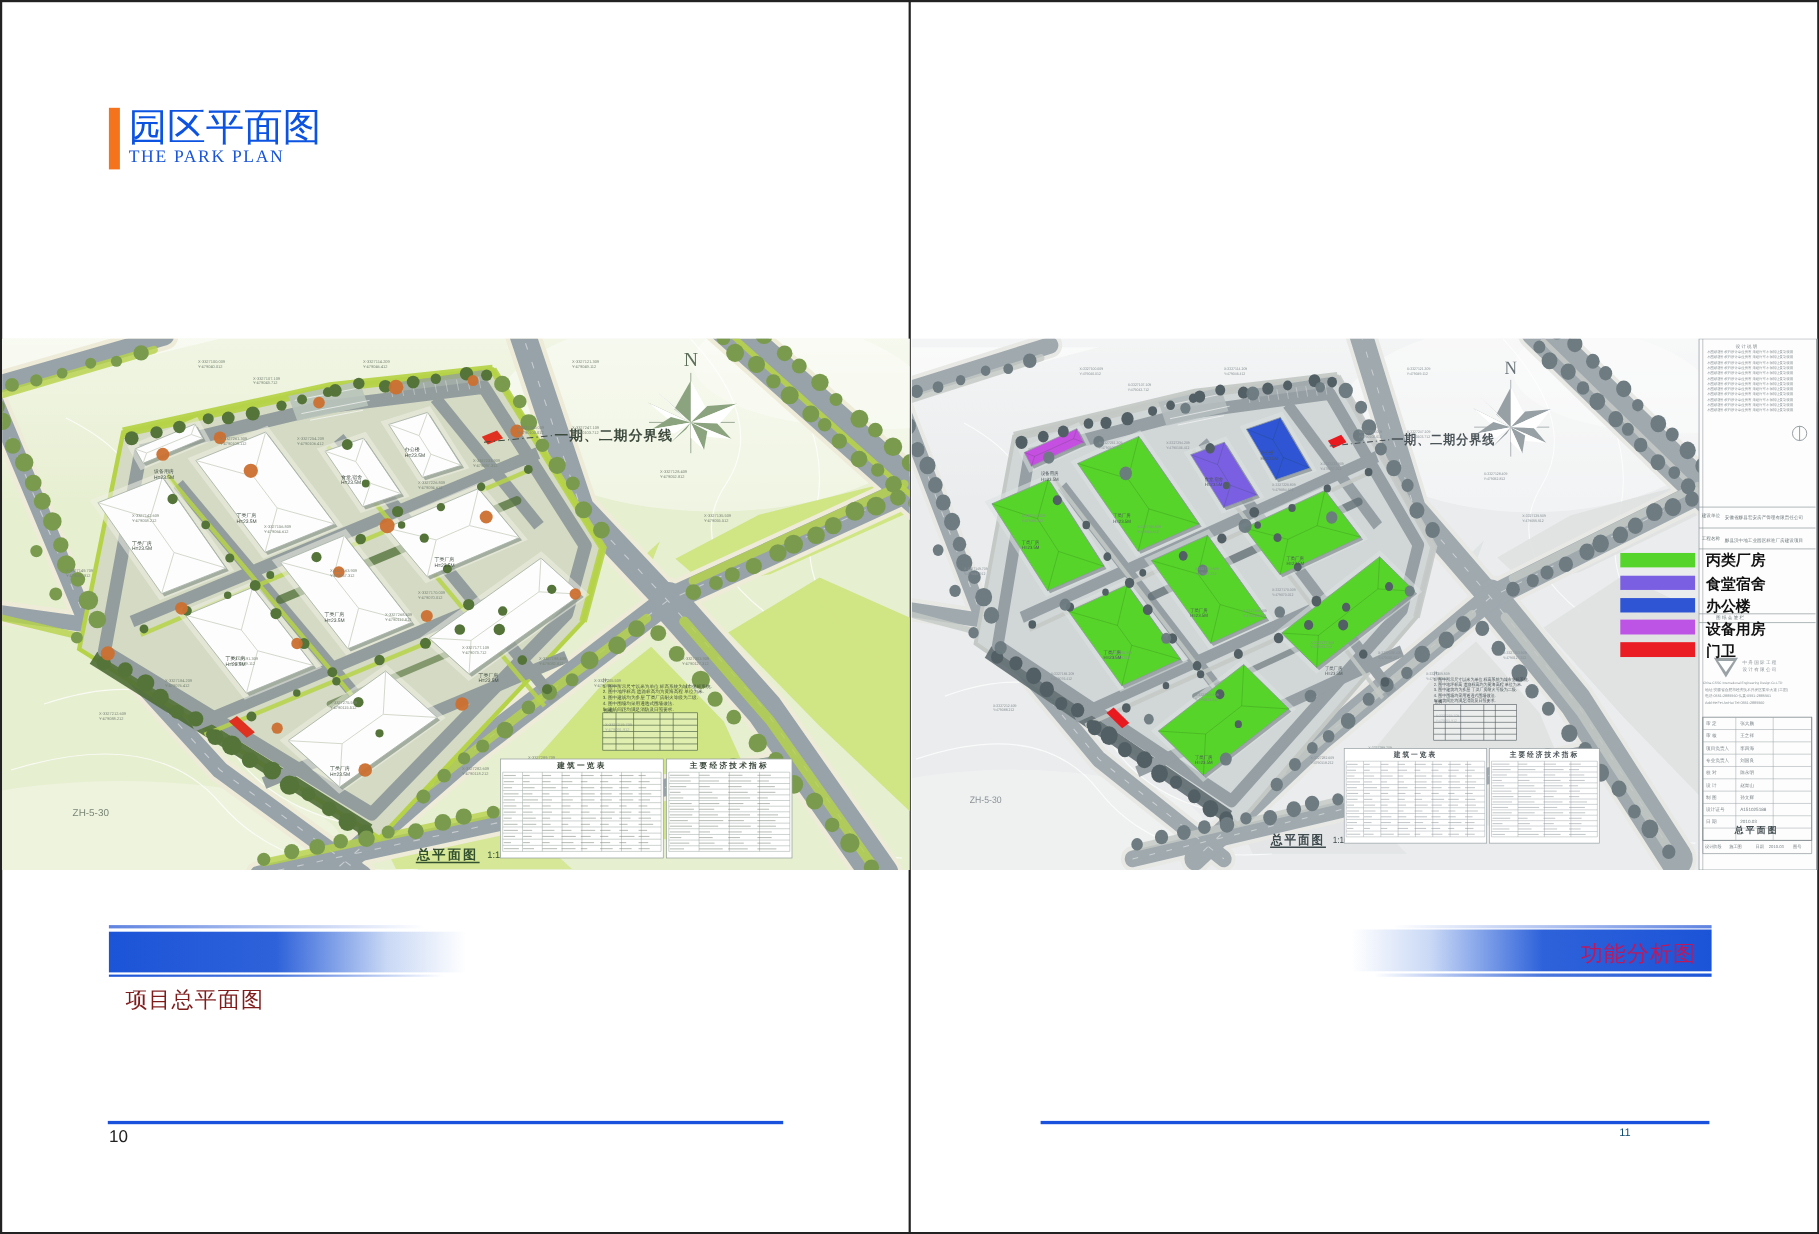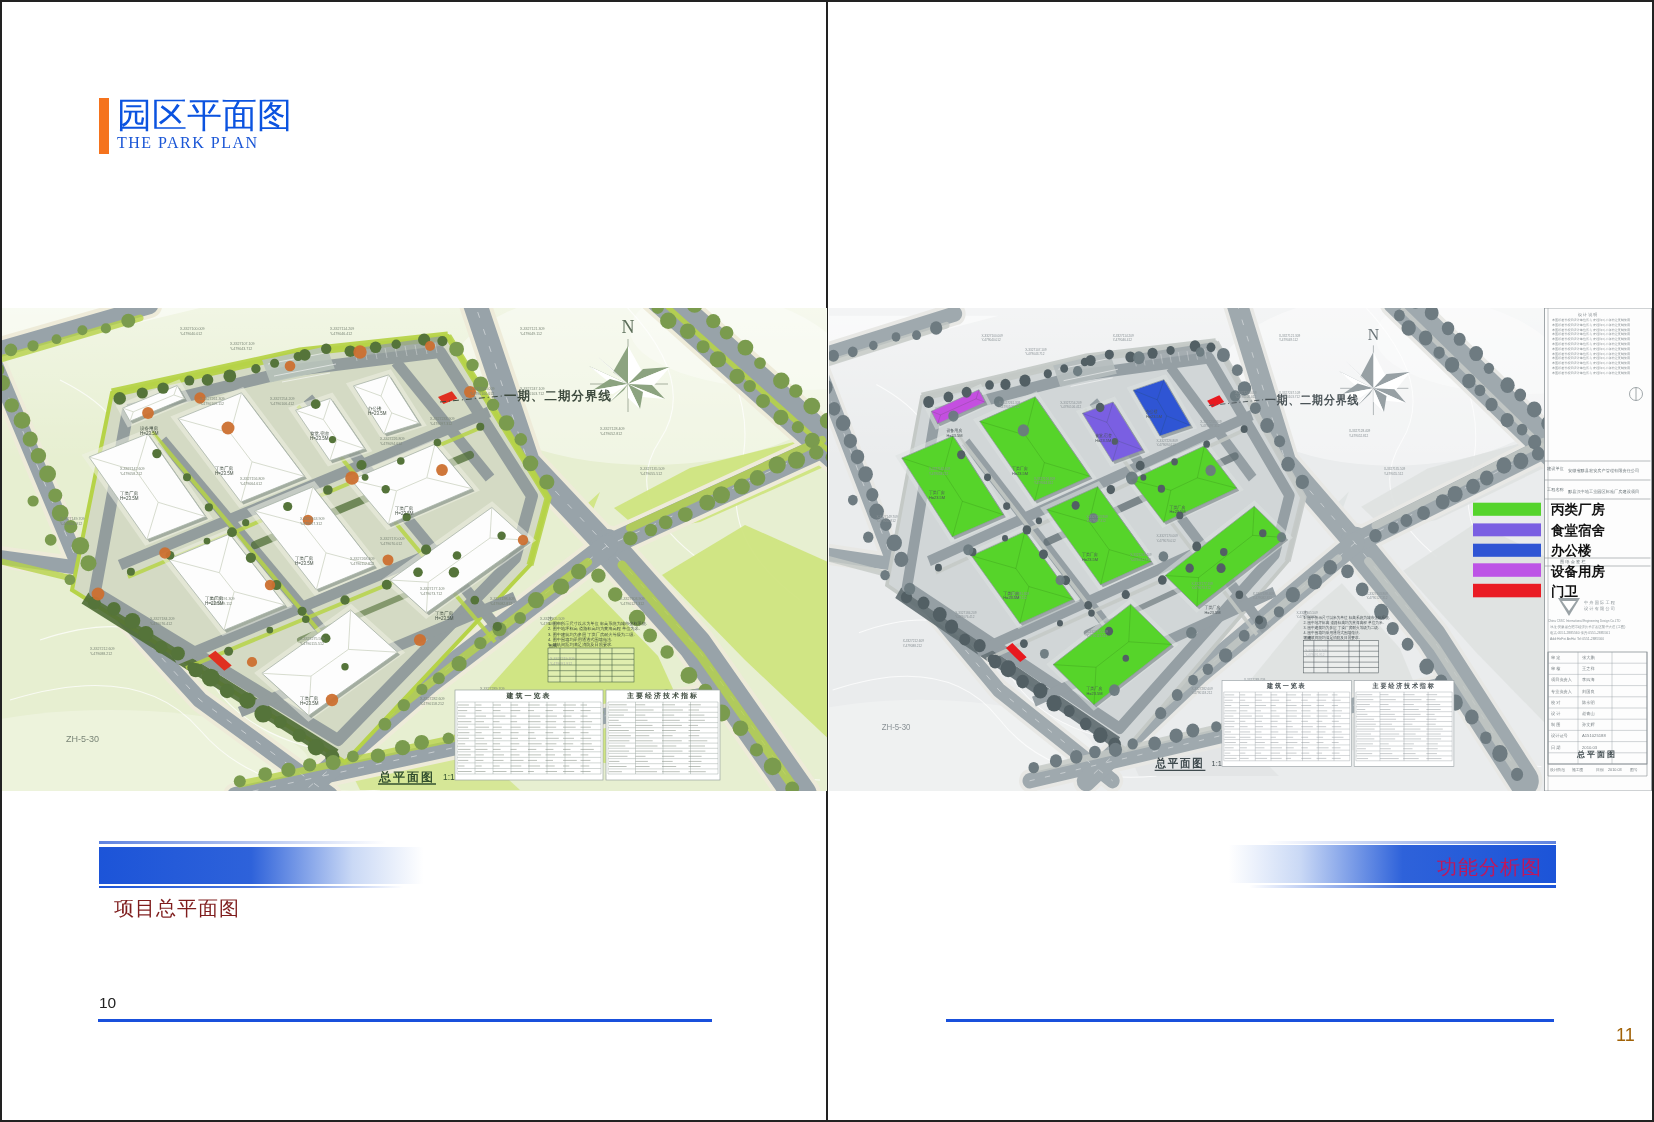--- a/index.html
+++ b/index.html
@@ -951,17 +951,17 @@
 <div class="abs" style="left:1215px;top:841px;width:341px;height:2.5px;background:linear-gradient(270deg,#5f83e0 0%,rgba(255,255,255,0) 85%);"></div>
 
 <div class="abs" style="left:1215px;top:845px;width:341px;height:38px;background:linear-gradient(270deg,#1c54d8 0%,#2e62da 45%,rgba(173,196,240,0.65) 75%,rgba(255,255,255,0) 96%);"></div>
 
 <div class="abs" style="left:1437px;top:854px;font-size:20px;color:#be185d;letter-spacing:1px;">功能分析图</div>
 
 <div class="abs" style="left:1215px;top:885px;width:341px;height:2.5px;background:linear-gradient(270deg,#1d55d8 0%,#4a76dd 45%,rgba(255,255,255,0) 90%);"></div>
 
 <div class="abs" style="left:98px;top:1019px;width:614px;height:3px;background:#1950dc;"></div>
 
-<div class="abs" style="left:99px;top:994px;font-size:15.5px;color:#222;">10</div>
+<div class="abs" style="left:99px;top:1025px;font-size:15.5px;color:#222;">10</div>
 
 <div class="abs" style="left:946px;top:1019px;width:608px;height:3px;background:#1950dc;"></div>
 
-<div class="abs" style="left:1616px;top:1025px;font-size:18px;color:#a16207;">11</div>
+<div class="abs" style="left:1472px;top:1025px;font-size:10px;color:#0c4a6e;">11</div>
 
 </body></html>

